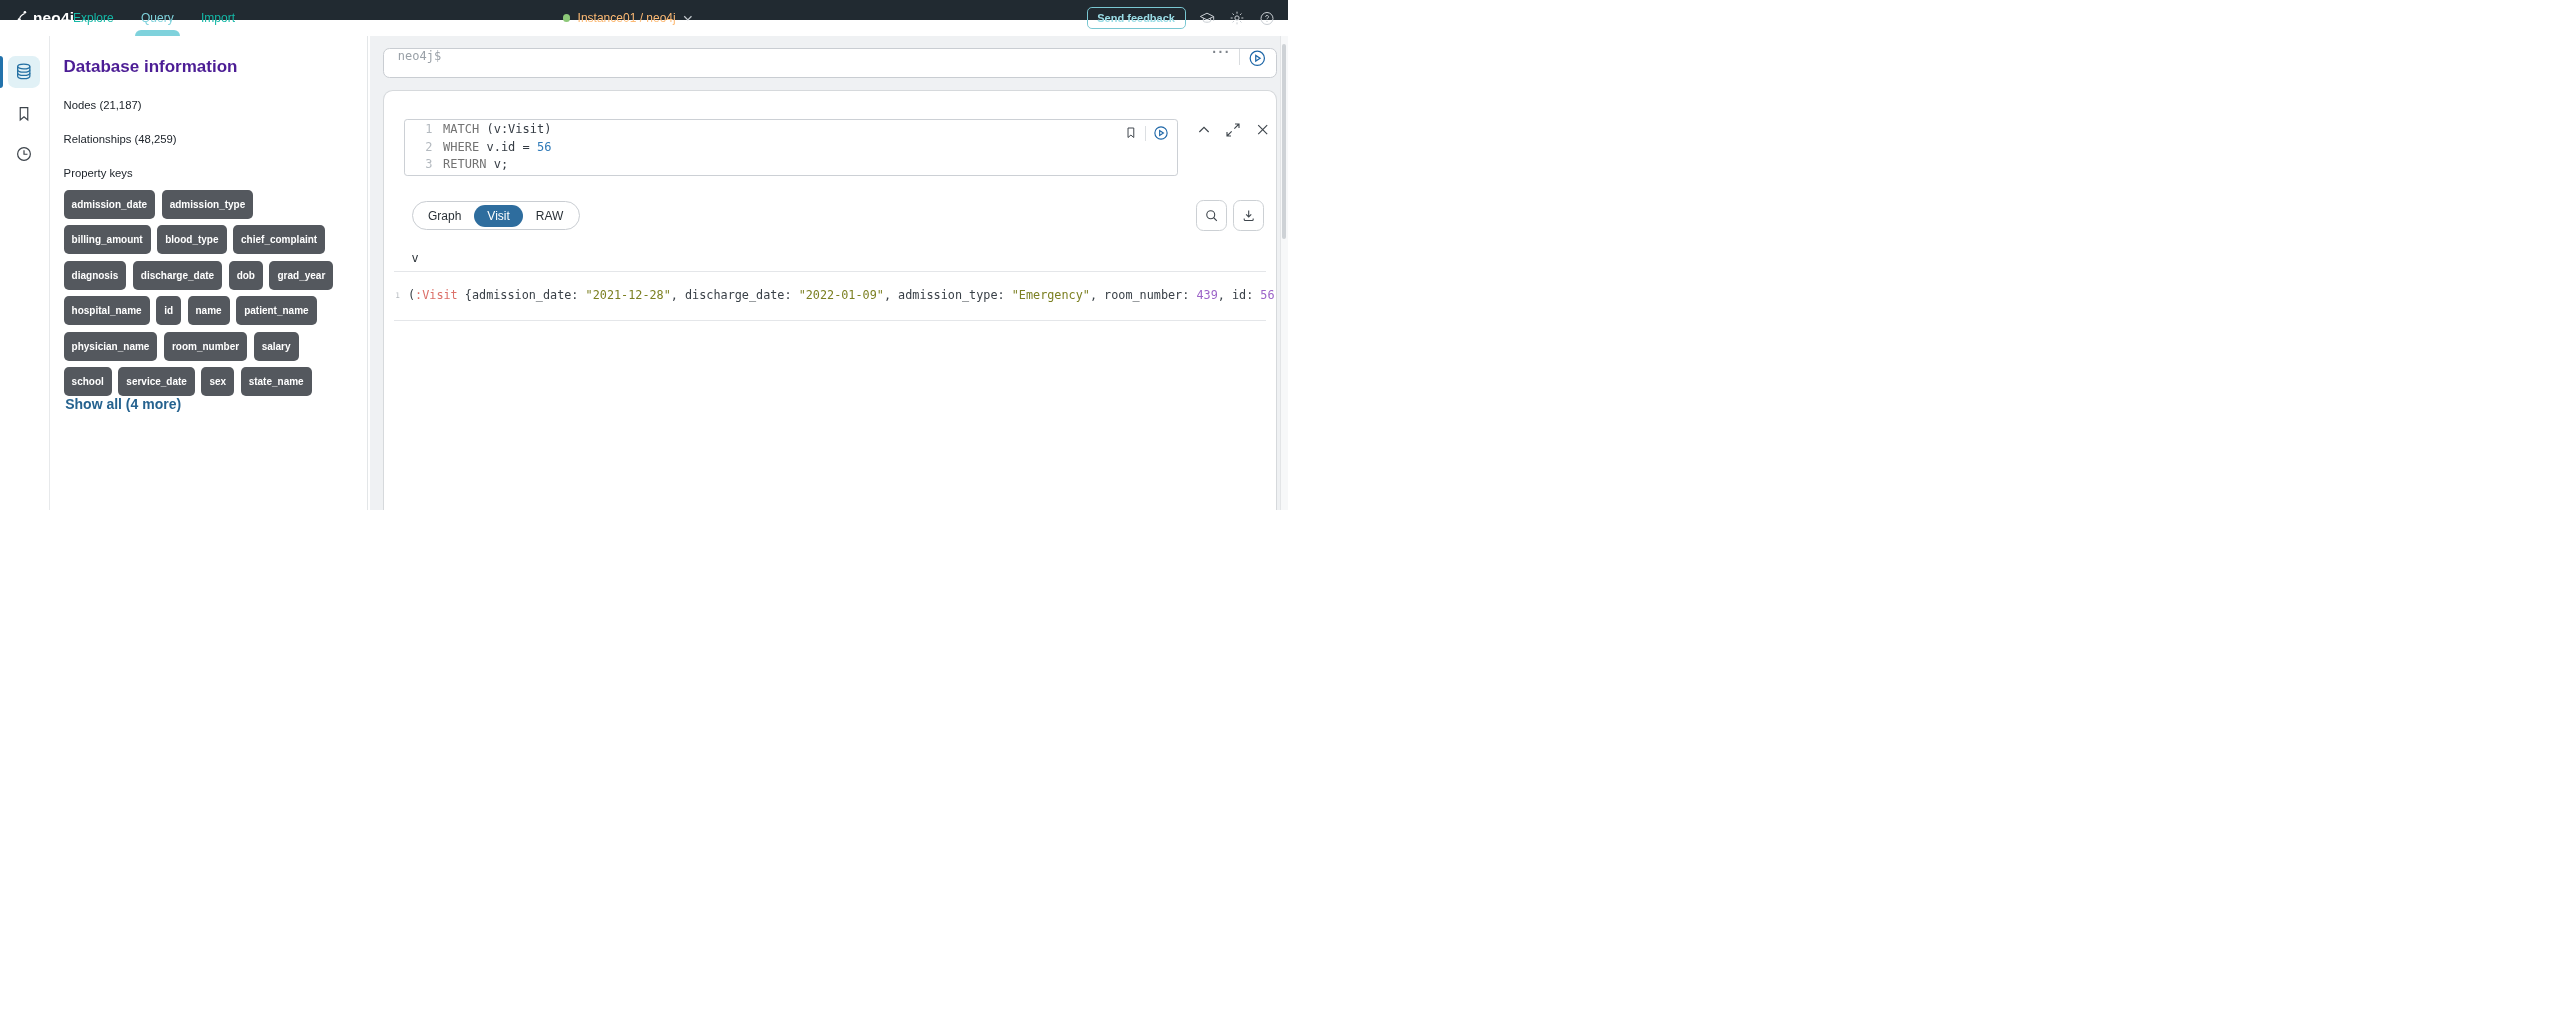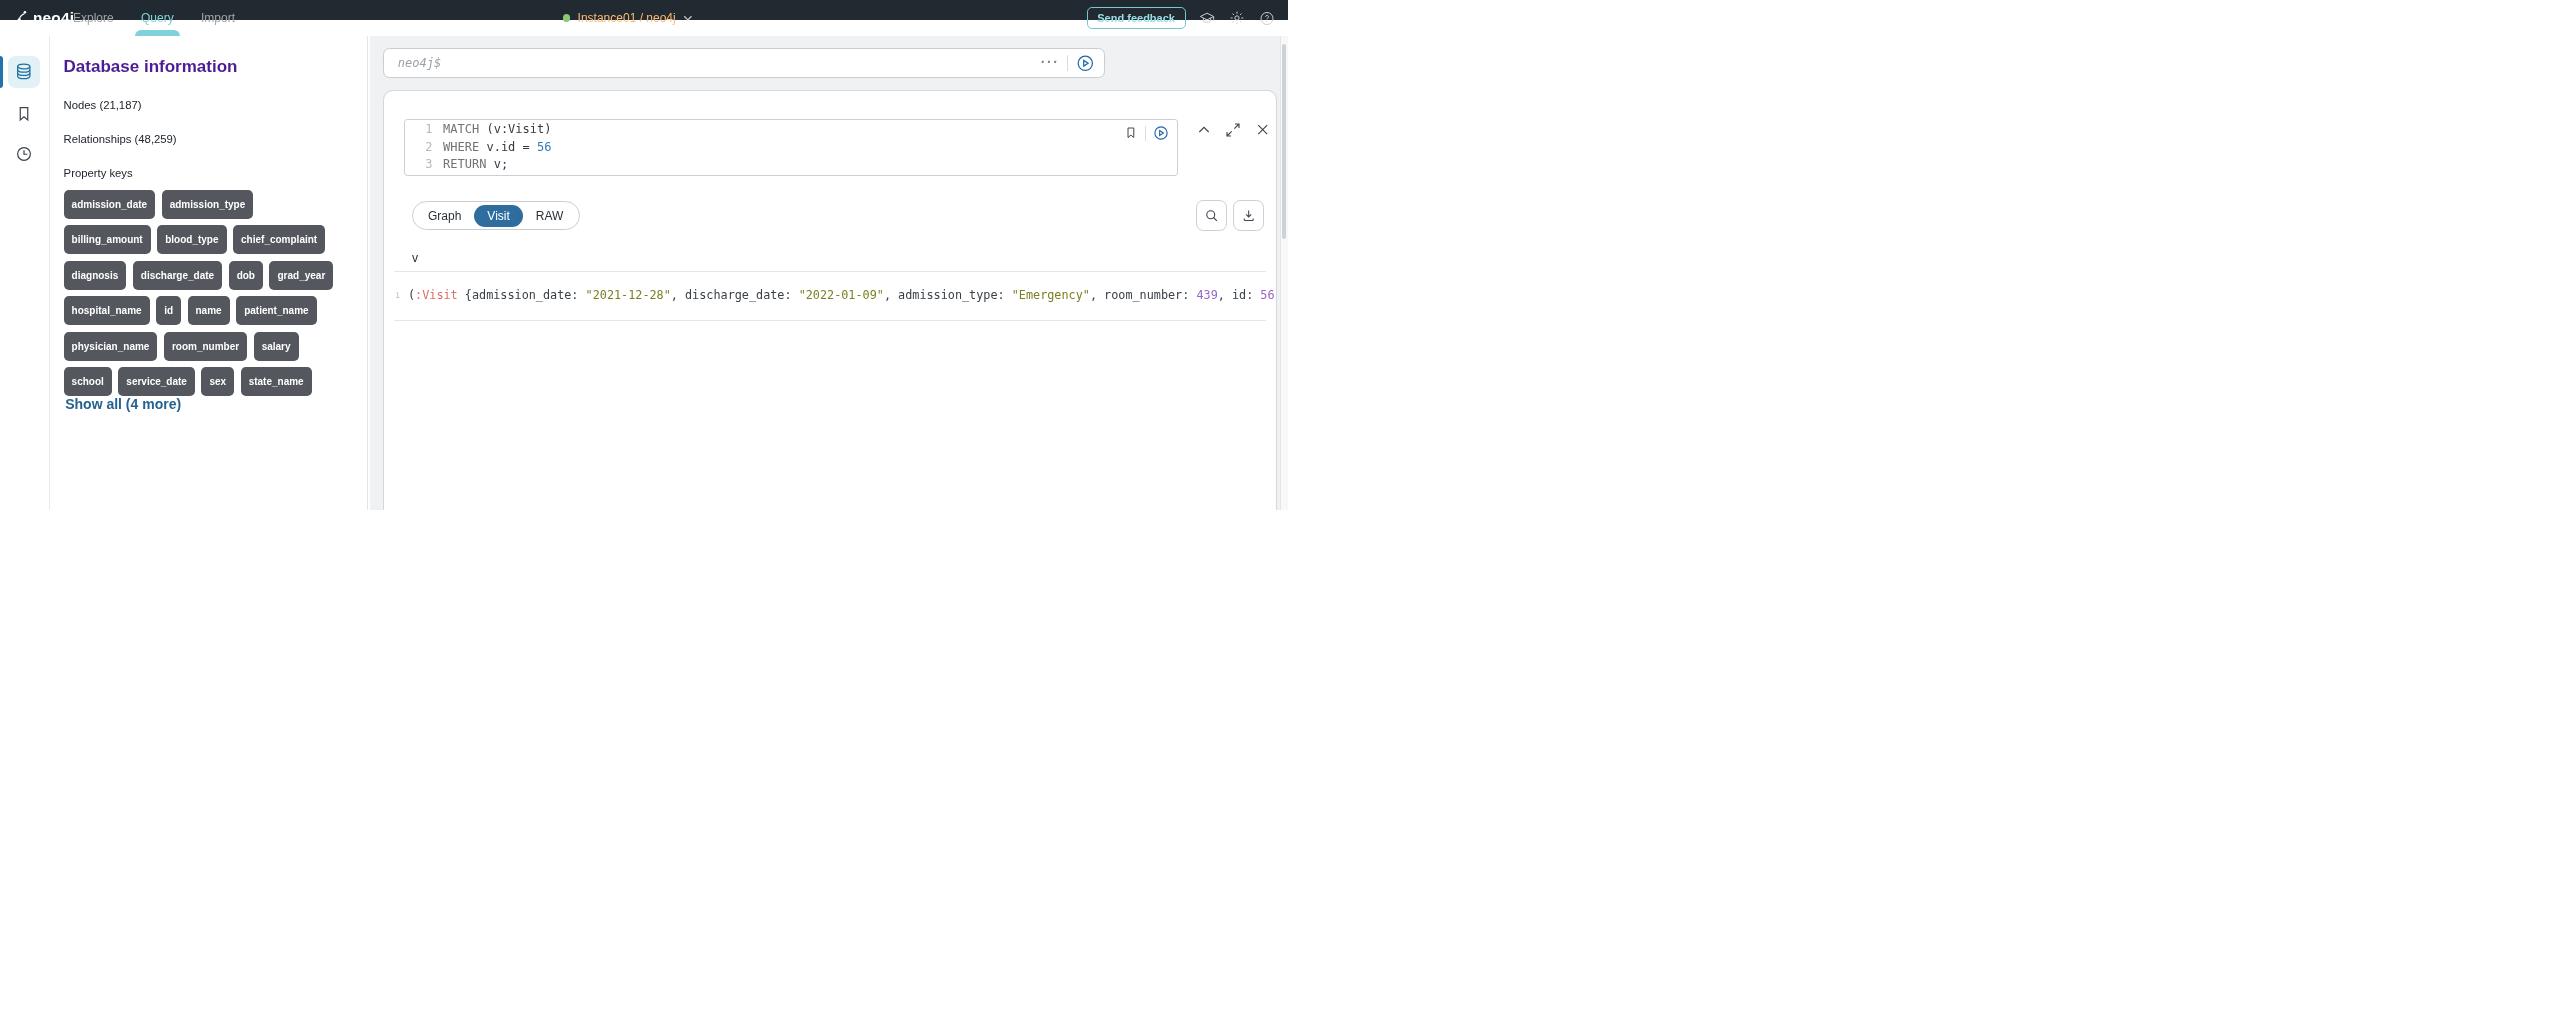--- a/index.html
+++ b/index.html
@@ -4,21 +4,21 @@
 <style>
   html,body{margin:0;padding:0;background:#fff;}
   body{width:1288px;height:510px;position:relative;font-family:"Liberation Sans",sans-serif;overflow:hidden;
        -webkit-font-smoothing:antialiased;color:#21272e;}
   
   .header{position:absolute;left:0;top:0;width:1288px;height:20px;background:#212a31;z-index:5;}
   .logo{position:absolute;left:16px;top:0;height:36px;display:flex;align-items:center;gap:1.6px;color:#fff;}
   .logo-text{font-size:15.4px;font-weight:600;letter-spacing:0.2px;color:#fff;}
   .nav-tabs{position:absolute;left:65px;top:0;height:36px;display:flex;gap:11.3px;}
   .nav-tab{position:relative;height:36px;display:flex;align-items:center;padding:0 8px;font-size:12px;
-           color:#a3a3a3;cursor:pointer;}
+           color:#14b8a6;cursor:pointer;}
   .nav-tab.active{color:#7fd2dc;}
   .nav-tab.active::after{content:"";position:absolute;left:1.6px;right:1.6px;bottom:0;height:5.7px;background:#7fd2dc;
            border-radius:6.5px 6.5px 0 0;}
   .instance{position:absolute;left:563px;top:0;height:36px;display:flex;align-items:center;gap:7.3px;cursor:pointer;}
   .instance-dot{width:7.3px;height:7.3px;border-radius:50%;background:#8cc878;}
   .instance-label{font-size:12px;color:#fdba74;}
   .header-right{position:absolute;right:13px;top:0;height:36px;display:flex;align-items:center;gap:13.8px;}
   .feedback-btn{border:0.8px solid #79c7d2;border-radius:4.9px;color:#9bdde6;background:transparent;font-size:11px;
            font-weight:600;padding:4px 9.7px;cursor:pointer;font-family:inherit;}
   .hicon{width:16px;height:16px;display:flex;align-items:center;justify-content:center;cursor:pointer;}
@@ -39,22 +39,22 @@
             padding:0 13.8px;height:20px;line-height:20px;cursor:pointer;
             clip-path:polygon(7.3px 0%,calc(100% - 7.3px) 0%,100% 50%,calc(100% - 7.3px) 100%,7.3px 100%,0% 50%);}
   .prop-rows{margin-top:10.5px;display:flex;flex-direction:column;gap:6.5px;}
   .prop-row{display:flex;gap:6.5px;}
   .prop-chip{background:#54585e;color:#fff;border-radius:4.9px;padding:9px 8px;font-size:10px;font-weight:700;cursor:pointer;}
   .show-all{margin-left:1.6px;font-size:14px;font-weight:700;color:#25628f;cursor:pointer;}
   
   .main{position:absolute;left:370px;top:36px;right:0;bottom:0;background:#eff1f3;}
   .scrollbar{position:absolute;right:0;top:0;width:7.3px;bottom:0;background:#f7f8f9;border-left:0.8px solid #e3e5e7;}
   .scroll-thumb{position:absolute;left:0.8px;top:8px;width:4.9px;height:195px;background:#ced2d6;border-radius:2.4px;}
-  .querybar{position:absolute;left:13px;top:12px;width:722px;height:30px;background:#fff;border:0.8px solid #c9cdd2;
-            border-radius:6.5px;box-sizing:border-box;display:flex;align-items:center;font-style:italic;}
+  .querybar{position:absolute;left:13px;top:12px;width:894px;height:30px;background:#fff;border:0.8px solid #c9cdd2;
+            border-radius:6.5px;box-sizing:border-box;display:flex;align-items:flex-start;}
   .prompt{font-family:"DejaVu Sans Mono",monospace;font-size:12px;color:#9aa1a8;padding-left:13.8px;flex:1;}
   .qb-more{color:#7d838a;font-size:13.8px;font-weight:700;letter-spacing:1.6px;padding:0 8px;cursor:pointer;line-height:8px;}
   .qb-div{width:0.8px;height:16px;background:#d9dcdf;}
   .qb-play{padding:0 9.7px 0 8px;cursor:pointer;display:flex;align-items:center;}
   
   .card{position:absolute;left:13px;top:54px;width:894px;bottom:0;background:#fff;border:0.8px solid #d6d9dc;
         border-bottom:none;border-radius:9.7px 9.7px 0 0;box-sizing:border-box;}
   .editor{position:absolute;left:20px;top:27.6px;width:774px;height:57px;border:0.8px solid #ccd0d5;border-radius:3.2px;
           background:#fff;font-family:"DejaVu Sans Mono",monospace;font-size:12px;line-height:17.4px;
           padding-top:1.6px;box-sizing:border-box;cursor:text;}

